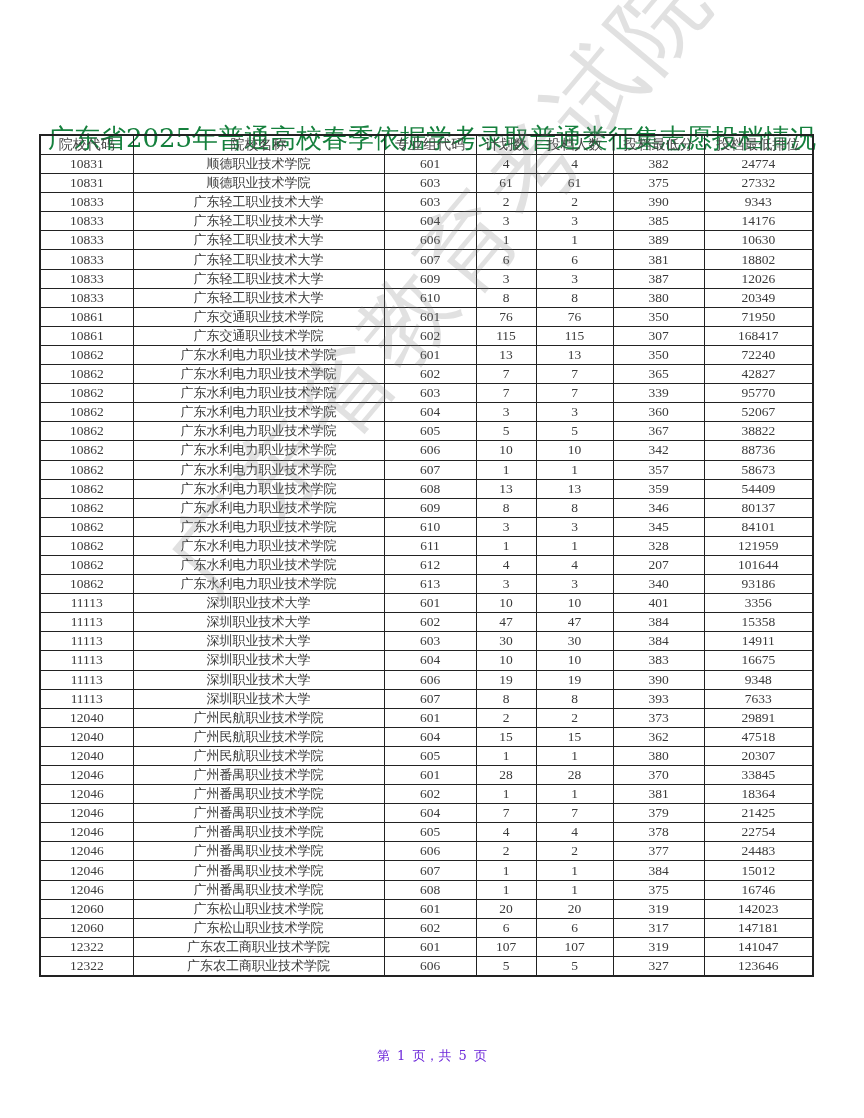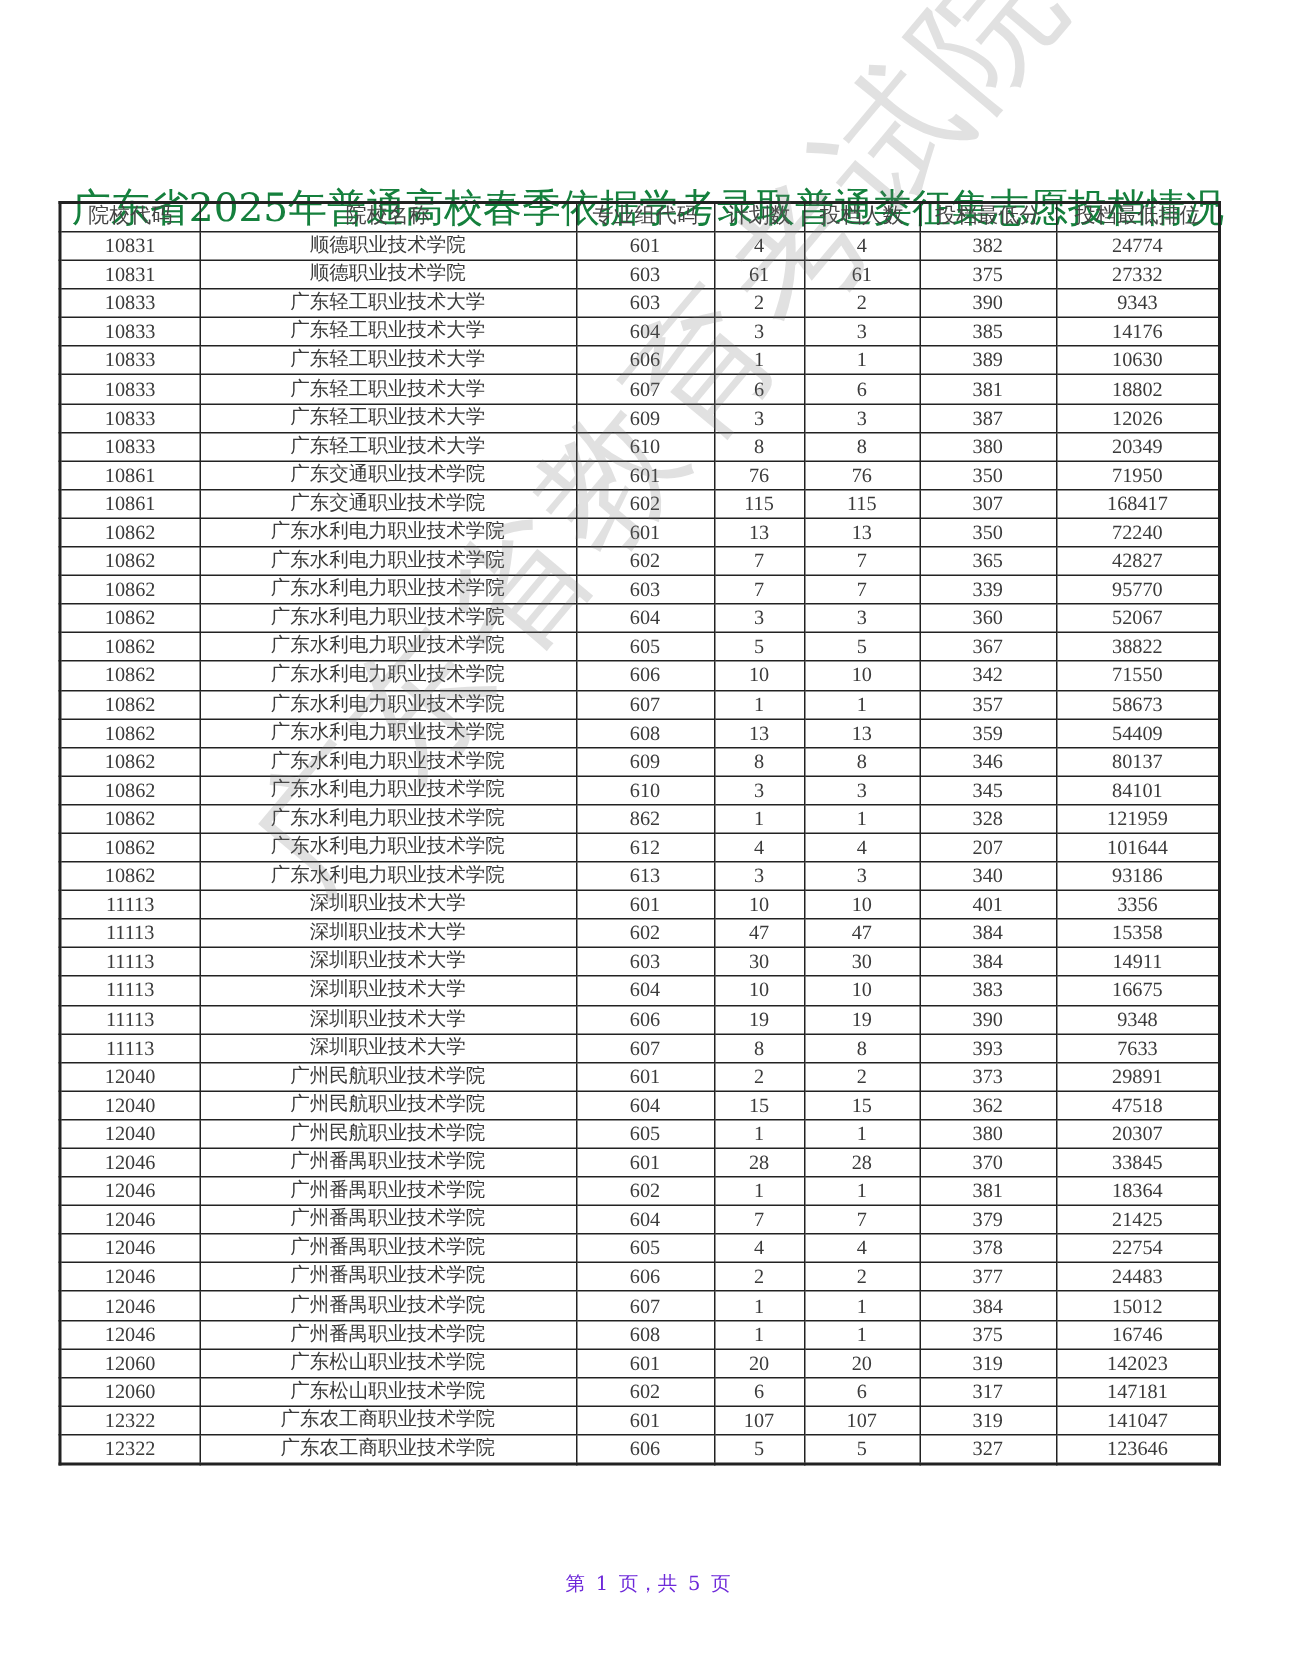--- a/index.html
+++ b/index.html
@@ -205,21 +205,21 @@
         <td>367</td>
         <td>38822</td>
       </tr>
       <tr>
         <td>10862</td>
         <td class="name">广东水利电力职业技术学院</td>
         <td>606</td>
         <td>10</td>
         <td>10</td>
         <td>342</td>
-        <td>71550</td>
+        <td>88736</td>
       </tr>
       <tr>
         <td>10862</td>
         <td class="name">广东水利电力职业技术学院</td>
         <td>607</td>
         <td>1</td>
         <td>1</td>
         <td>357</td>
         <td>58673</td>
       </tr>
@@ -246,21 +246,21 @@
         <td class="name">广东水利电力职业技术学院</td>
         <td>610</td>
         <td>3</td>
         <td>3</td>
         <td>345</td>
         <td>84101</td>
       </tr>
       <tr>
         <td>10862</td>
         <td class="name">广东水利电力职业技术学院</td>
-        <td>862</td>
+        <td>611</td>
         <td>1</td>
         <td>1</td>
         <td>328</td>
         <td>121959</td>
       </tr>
       <tr>
         <td>10862</td>
         <td class="name">广东水利电力职业技术学院</td>
         <td>612</td>
         <td>4</td>

